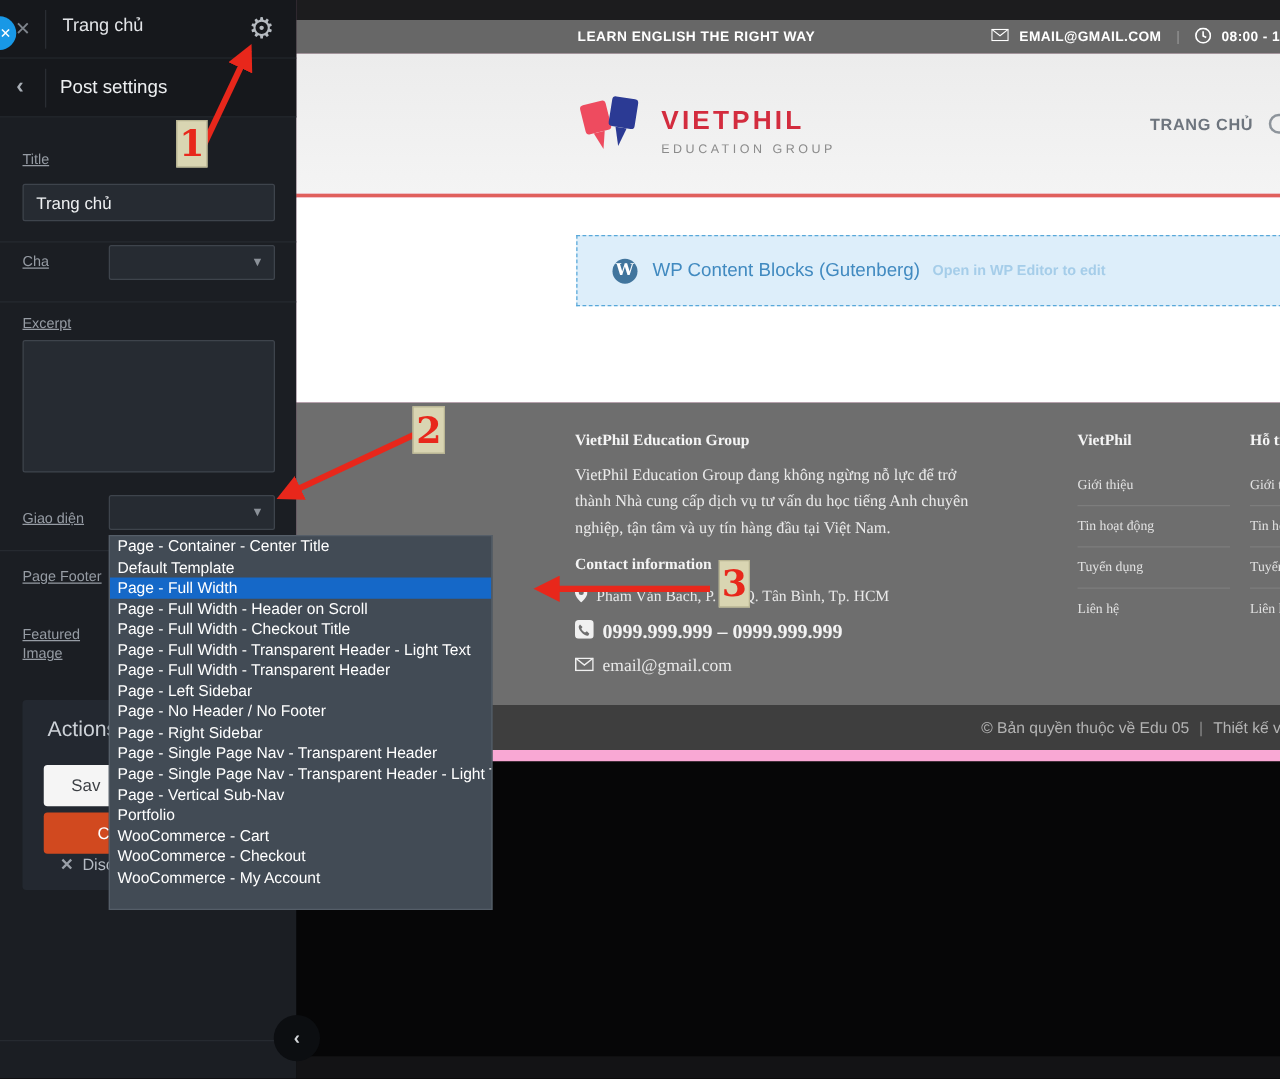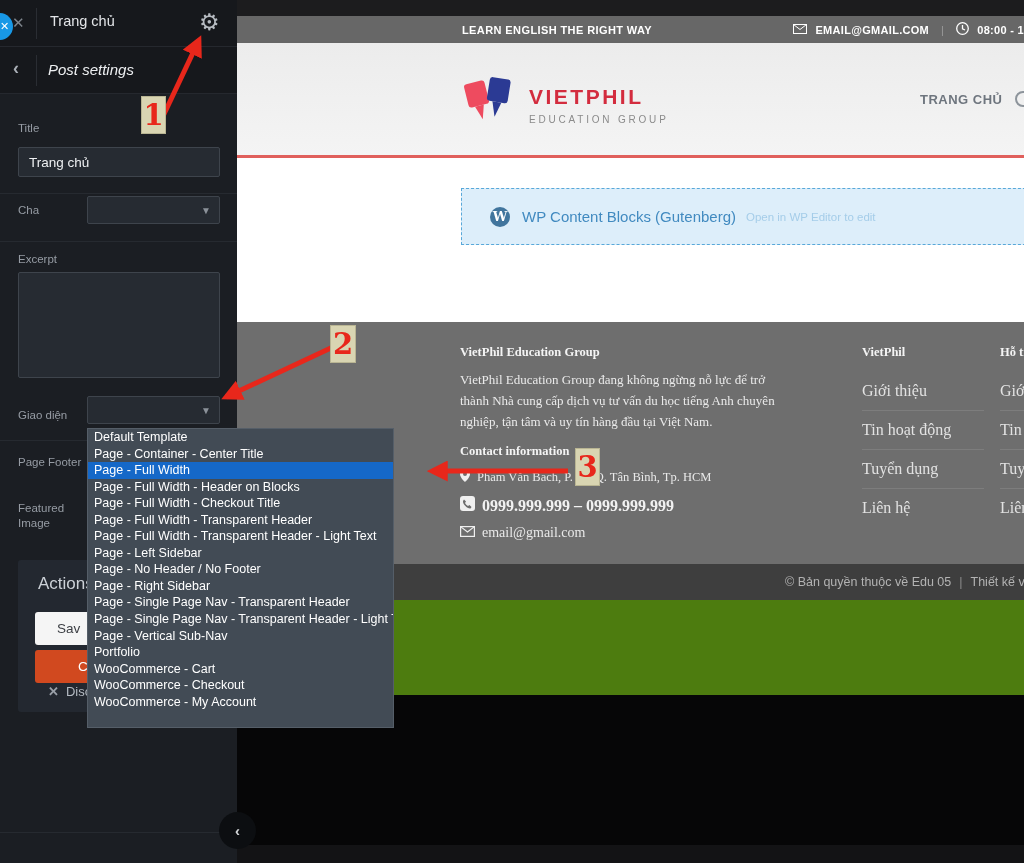--- a/index.html
+++ b/index.html
@@ -1,21 +1,21 @@
 <!DOCTYPE html>
 <html><head>
 <meta charset="utf-8">
 <style>
   * { margin:0; padding:0; box-sizing:border-box; }
   html,body { background:#000; }
   body { font-family:"Liberation Sans", sans-serif; }
   .stage { position:relative; width:1024px; height:863px; overflow:hidden; background:#060607; }
 
   
-  .preview { position:absolute; left:237px; top:0; width:787px; height:695px; background:#4d7c0f; }
+  .preview { position:absolute; left:237px; top:0; width:787px; height:609px; background:#f9a8d4; }
   .pv-topblack { position:absolute; left:0; top:0; width:100%; height:16px; background:#1c1c1e; }
   .pv-topbar { position:absolute; left:0; top:16px; width:100%; height:27px; background:#676767;
                display:flex; align-items:center; color:#fff; overflow:hidden; }
   .pv-tagline { margin-left:225px; font-size:11px; font-weight:bold; letter-spacing:.4px; white-space:nowrap; }
   .pv-topright { margin-left:auto; display:flex; align-items:center; gap:8px; font-size:11px; font-weight:bold;
                  letter-spacing:.3px; white-space:nowrap; padding-right:0; }
   .pv-topright .sep { color:#9a9a9a; font-weight:normal; padding:0 4px; }
   .icon-sm { display:inline-block; vertical-align:middle; }
 
   .pv-header { position:absolute; left:0; top:43px; width:100%; height:115px;
@@ -28,57 +28,57 @@
   .brand-sub { color:#8b8b8b; font-size:10px; letter-spacing:2.8px; margin-top:5px; }
   .pv-menu { position:absolute; left:683px; top:49px; color:#6e757e; font-size:13px; font-weight:bold; letter-spacing:.5px; }
   .pv-menu-circle { position:absolute; left:778px; top:48px; width:16px; height:16px; border:2px solid #8d949b; border-radius:50%; }
 
   .pv-content { position:absolute; left:0; top:158px; width:100%; height:164px; background:#ffffff; }
   .wp-notice { position:absolute; left:224px; top:30px; width:580px; height:57px; background:#ddeefa;
                border:1px dashed #58a8d9; display:flex; align-items:center; padding-left:28px; }
   .wp-badge { width:20px; height:20px; border-radius:50%; background:#41759d; color:#fff; font-size:13px; font-weight:bold;
               display:flex; align-items:center; justify-content:center; font-family:"DejaVu Serif", serif; }
   .wp-title { color:#418ac0; font-size:15px; margin-left:12px; white-space:nowrap; }
-  .wp-link  { color:#a5cde9; font-size:11.5px; margin-left:10px; white-space:nowrap; }
+  .wp-link  { color:#a5cde9; font-size:11.5px; margin-left:10px; white-space:nowrap;font-weight:bold; }
 
   .pv-footer { position:absolute; left:0; top:322px; width:100%; height:242px; background:#6e6e6e; color:#e9e9e9;font-family:Liberation Serif, serif; }
   .ft-col1 { position:absolute; left:223px; top:23px; width:335px; }
   .ft-h { font-size:12.5px; font-weight:bold; color:#f4f4f4; }
   .ft-about { font-size:13px; line-height:21px; margin-top:9px; color:#eaeaea; }
   .ft-contact-h { font-size:12.5px; font-weight:bold; color:#f4f4f4; margin-top:12px; }
   .ft-line { display:flex; align-items:center; gap:7px; margin-top:10px; font-size:12.5px; }
   .ft-phone { font-size:16px; font-weight:bold; color:#f2f2f2; }
   .ft-mail { font-size:14px; }
   .ft-col { position:absolute; top:23px; width:122px; }
   .ft-col2 { left:625px; } .ft-col3 { left:763px; width:120px; }
   .ft-links { margin-top:12px; }
-  .ft-link { font-size:16px; color:#e2e2e2; padding:10px 0; }
+  .ft-link { font-size:11px; color:#e2e2e2; padding:10px 0; }
   .ft-link + .ft-link { border-top:1px solid #7d7d7d; }
 
   .pv-bottombar { position:absolute; left:0; top:564px; width:100%; height:36px; background:#3e3e3e;
                   display:flex; align-items:center; color:#b3b3b3; font-size:12.5px; white-space:nowrap; overflow:hidden; }
   .pv-bottombar .inner { margin-left:548px; display:flex; align-items:center; gap:8px; }
   .pv-bottombar .vsep { color:#8a8a8a; }
   .pv-bottomstrip { position:absolute; left:0; top:845px; width:100%; height:18px; background:#131315; }
 
   
   .sidebar { position:absolute; left:0; top:0; width:237px; height:863px; background:#1b1e23; color:#e7e9ec; }
   .sb-row { position:absolute; left:0; width:237px; height:47px; background:#16181c; border-bottom:1px solid #25282e; }
   .sb-row1 { top:0; } .sb-row2 { top:47px; }
   .sb-vdiv { position:absolute; left:36px; top:8px; height:31px; width:1px; background:#2a2d33; }
   .sb-x { position:absolute; left:12px; top:14px; font-size:15px; color:#7e848c; }
   .sb-bluecircle { position:absolute; left:-14px; top:13px; width:27px; height:27px; border-radius:50%;
                    background:#1898e6; color:#fff; font-size:11px; display:flex; align-items:center;
                    justify-content:center; padding-left:10px; }
   .sb-title { position:absolute; left:50px; top:13px; font-size:14.5px; color:#e3e5e8; }
   .sb-gear { position:absolute; left:199px; top:11px; font-size:23px; color:#b6bbc1; line-height:1; }
   .sb-back { position:absolute; left:13px; top:11px; font-size:18px; color:#a9afb6; font-weight:bold; }
-  .sb-h2 { position:absolute; left:48px; top:14px; font-size:15px; color:#edeff1;font-style:italic; }
-
-  .sb-label { position:absolute; left:18px; font-size:11.5px; color:#969ca4; }
+  .sb-h2 { position:absolute; left:48px; top:14px; font-size:15px; color:#edeff1; }
+
+  .sb-label { position:absolute; left:18px; font-size:11.5px; color:#969ca4;text-decoration:underline; }
   .sb-input, .sb-select, .sb-textarea { position:absolute; background:#262b32; border:1px solid #3e444c; border-radius:2px; }
   .sb-input { left:18px; top:147px; width:202px; height:30px; color:#eef0f2; font-size:13.5px;
               display:flex; align-items:center; padding-left:10px; }
   .sb-hdiv { position:absolute; left:0; width:237px; height:1px; background:#262a30; }
   .sb-select { width:133px; height:28px; left:87px; }
   .sel-chev { position:absolute; right:8px; top:8px; font-size:10px; color:#8b9199; }
   .sb-textarea { left:18px; top:272px; width:202px; height:106px; }
 
   .actions { position:absolute; left:18px; top:560px; width:202px; height:152px; background:#232830; border-radius:3px; }
   .actions-h { position:absolute; left:20px; top:14px; font-size:17px; color:#ccd1d7; }
@@ -282,27 +282,27 @@
         <span>Disca</span>
       </div>
     </div>
     <div class="sb-bottomline"></div>
   </div>
 
   <div class="collapse-btn">‹</div>
 
   <div class="dropdown">
 
-  <div class="dd-item">Default Template</div>
-      <div class="dd-item">Page - Container - Center Title</div>
+  <div class="dd-item">Page - Container - Center Title</div>
+      <div class="dd-item">Default Template</div>
       <div class="dd-item selected">Page - Full Width</div>
-      <div class="dd-item">Page - Full Width - Header on Blocks</div>
+      <div class="dd-item">Page - Full Width - Header on Scroll</div>
       <div class="dd-item">Page - Full Width - Checkout Title</div>
+      <div class="dd-item">Page - Full Width - Transparent Header - Light Text</div>
       <div class="dd-item">Page - Full Width - Transparent Header</div>
-      <div class="dd-item">Page - Full Width - Transparent Header - Light Text</div>
       <div class="dd-item">Page - Left Sidebar</div>
       <div class="dd-item">Page - No Header / No Footer</div>
       <div class="dd-item">Page - Right Sidebar</div>
       <div class="dd-item">Page - Single Page Nav - Transparent Header</div>
       <div class="dd-item">Page - Single Page Nav - Transparent Header - Light Text</div>
       <div class="dd-item">Page - Vertical Sub-Nav</div>
       <div class="dd-item">Portfolio</div>
       <div class="dd-item">WooCommerce - Cart</div>
       <div class="dd-item">WooCommerce - Checkout</div>
       <div class="dd-item">WooCommerce - My Account</div>

